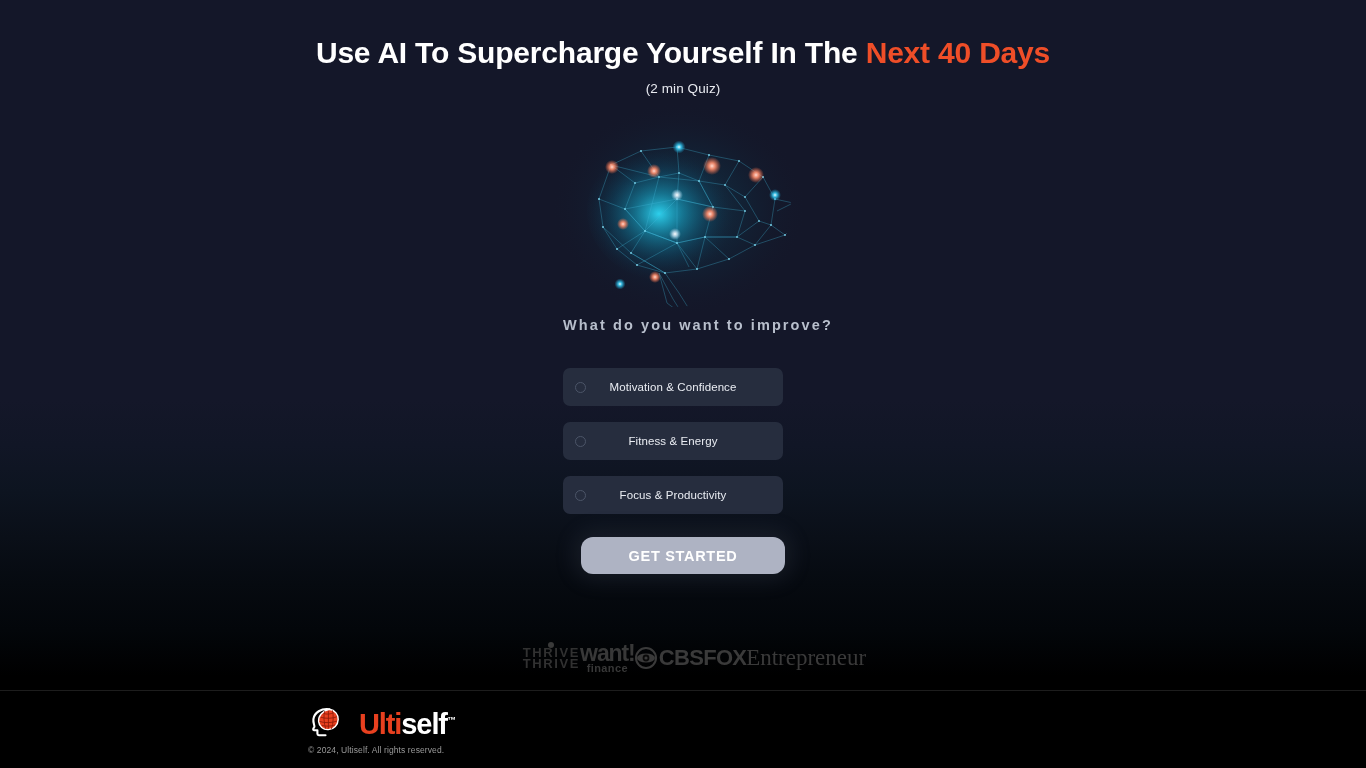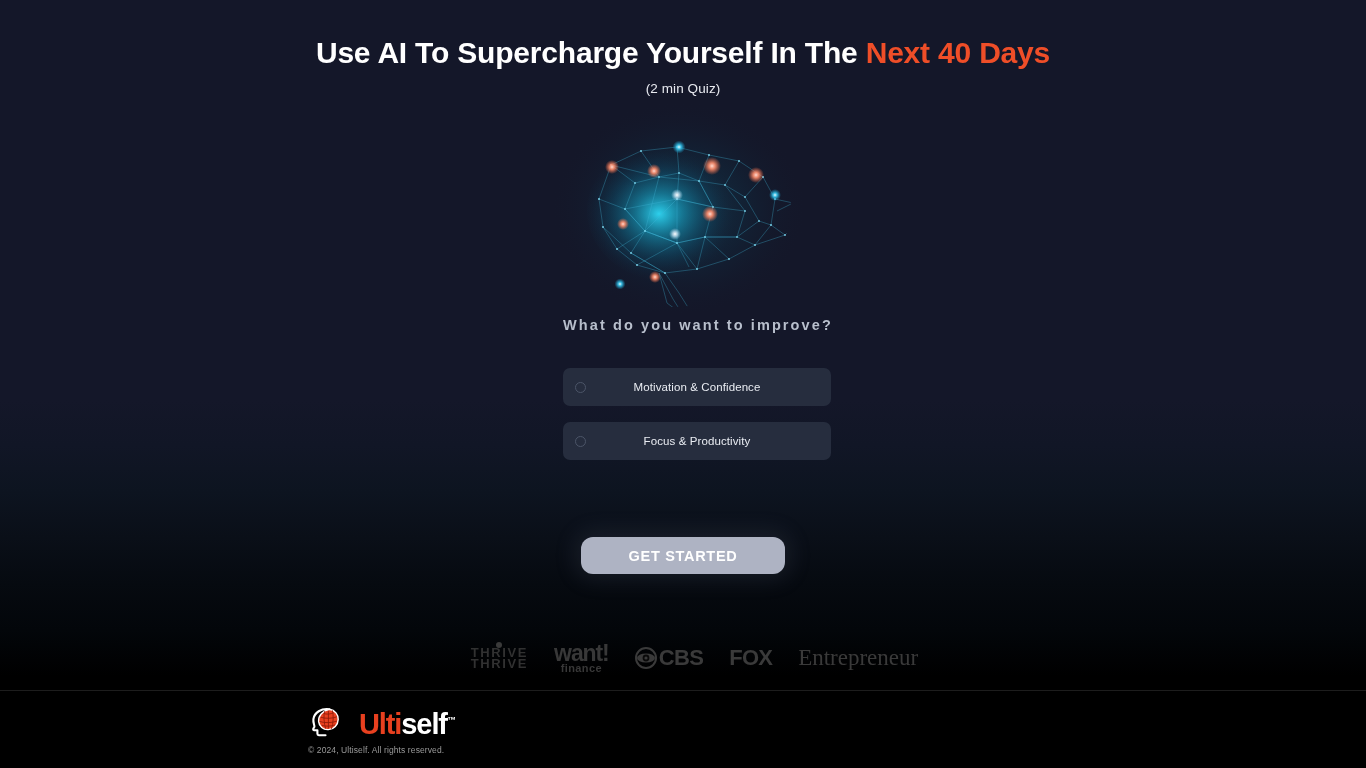--- a/index.html
+++ b/index.html
@@ -85,21 +85,21 @@
 
   .options {
     position: absolute;
     top: 368px;
     left: 50%;
     transform: translateX(-50%);
     width: 240px;
   }
   .option {
     position: relative;
-    width: 268px;
+    width: 220px;
     height: 38px;
     margin-bottom: 16px;
     background: #262d3e;
     border-radius: 7px;
     display: flex;
     align-items: center;
     justify-content: center;
     cursor: pointer;
   }
   .option:last-child { margin-bottom: 0; }
@@ -146,21 +146,20 @@
 
   
   .press {
     position: absolute;
     top: 637px;
     left: 0; right: 0;
     height: 42px;
     display: flex;
     align-items: center;
     justify-content: center;
-    gap: 26px;
     opacity: 1;
     padding-left: 23px;
   }
   .press-logo {
     color: #2e2e2e;
     display: flex;
     align-items: center;
     justify-content: center;
   }
 
@@ -404,20 +403,24 @@
     <div class="question">What do you want to improve?</div>
   </div>
 
   <div class="options">
     <div class="option">
       <span class="radio"></span>
       <span class="option-label">Motivation &amp; Confidence</span>
     </div>
     <div class="option">
       <span class="radio"></span>
+      <span class="option-label">Fitness &amp; Energy</span>
+    </div>
+    <div class="option">
+      <span class="radio"></span>
       <span class="option-label">Focus &amp; Productivity</span>
     </div>
   </div>
 
   <div class="cta-wrap">
     <button class="cta">GET STARTED</button>
   </div>
 
   <div class="press">
     <div class="press-logo">

